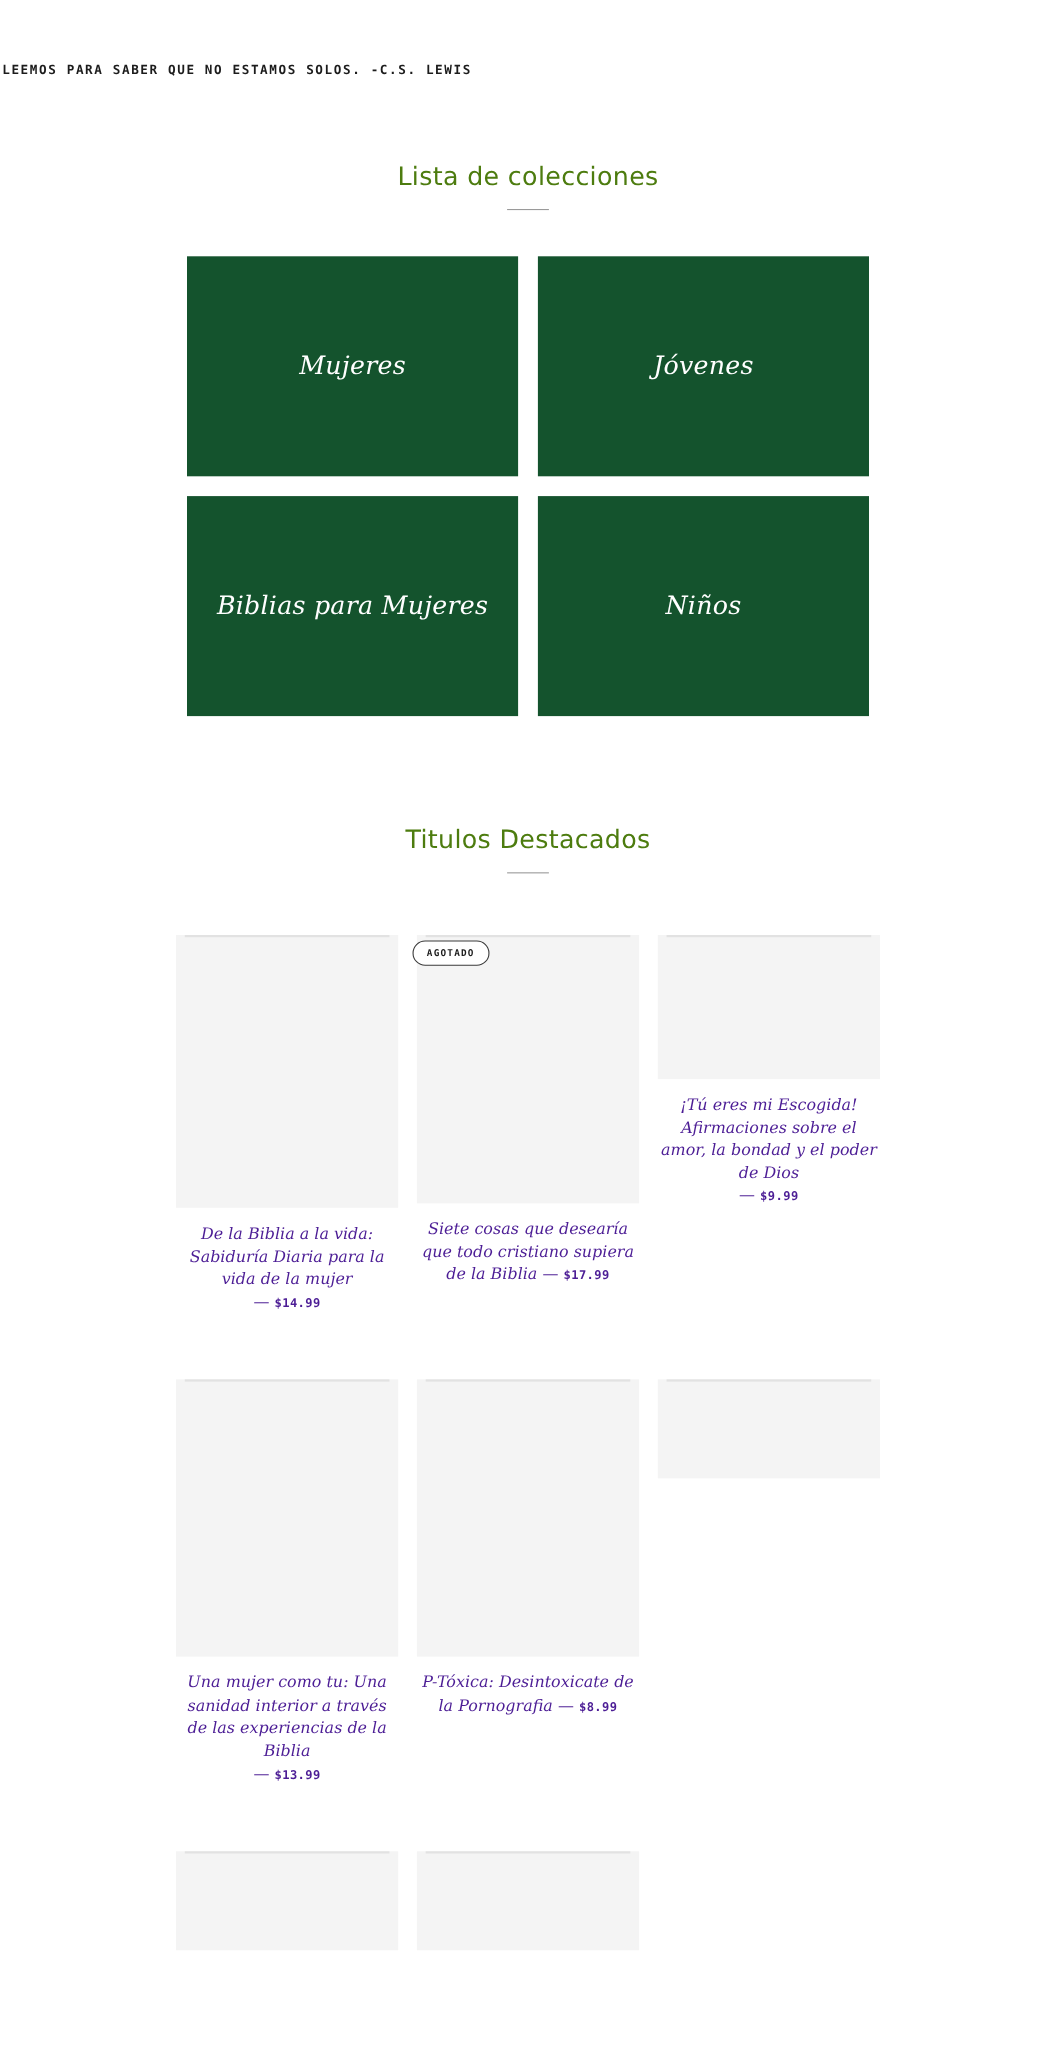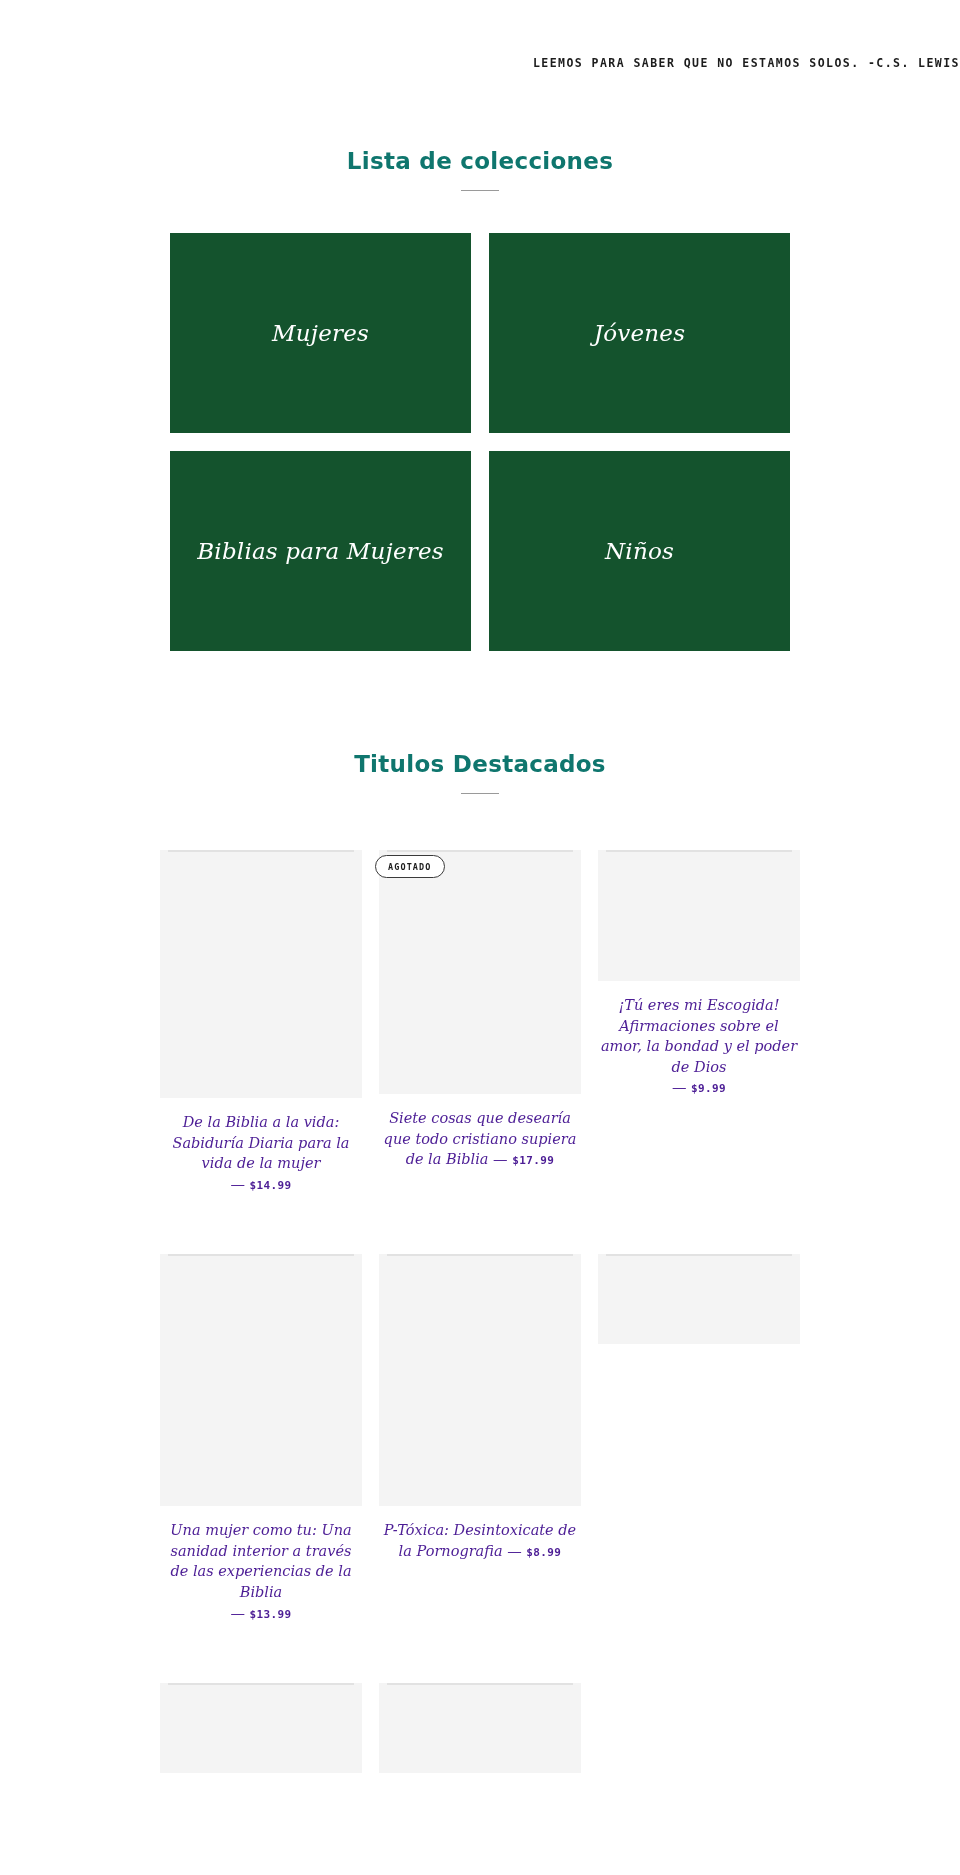--- a/index.html
+++ b/index.html
@@ -9,43 +9,43 @@
     min-height: 1875px;
     background: #ffffff;
     font-family: "Liberation Sans", sans-serif;
     color: #1c1c1c;
     -webkit-font-smoothing: antialiased;
   }
 
   
   .announcement {
     width: 100%;
-    padding: 56px 0 0 17px;
-    text-align: right;
+    padding: 56px 0 0 2px;
+    text-align: left;
   }
   .announcement-text {
     font-family: "DejaVu Sans Mono", "Liberation Mono", monospace;
     font-size: 11.5px;
     font-weight: 700;
     letter-spacing: 1.45px;
     color: #1c1c1c;
     text-transform: uppercase;
   }
 
   
   .section-head {
     text-align: center;
     margin-top: 78px;
   }
   .section-title {
     font-family: "DejaVu Sans", "Liberation Sans", sans-serif;
     font-size: 23px;
-    font-weight: 700;
+    font-weight: 400;
     letter-spacing: 0.3px;
-    color: #0f766e;
+    color: #4d7c0f;
   }
   .section-rule {
     width: 38px;
     height: 1px;
     background: #9a9a9a;
     margin: 16px auto 0 auto;
   }
 
   
   .collections {

